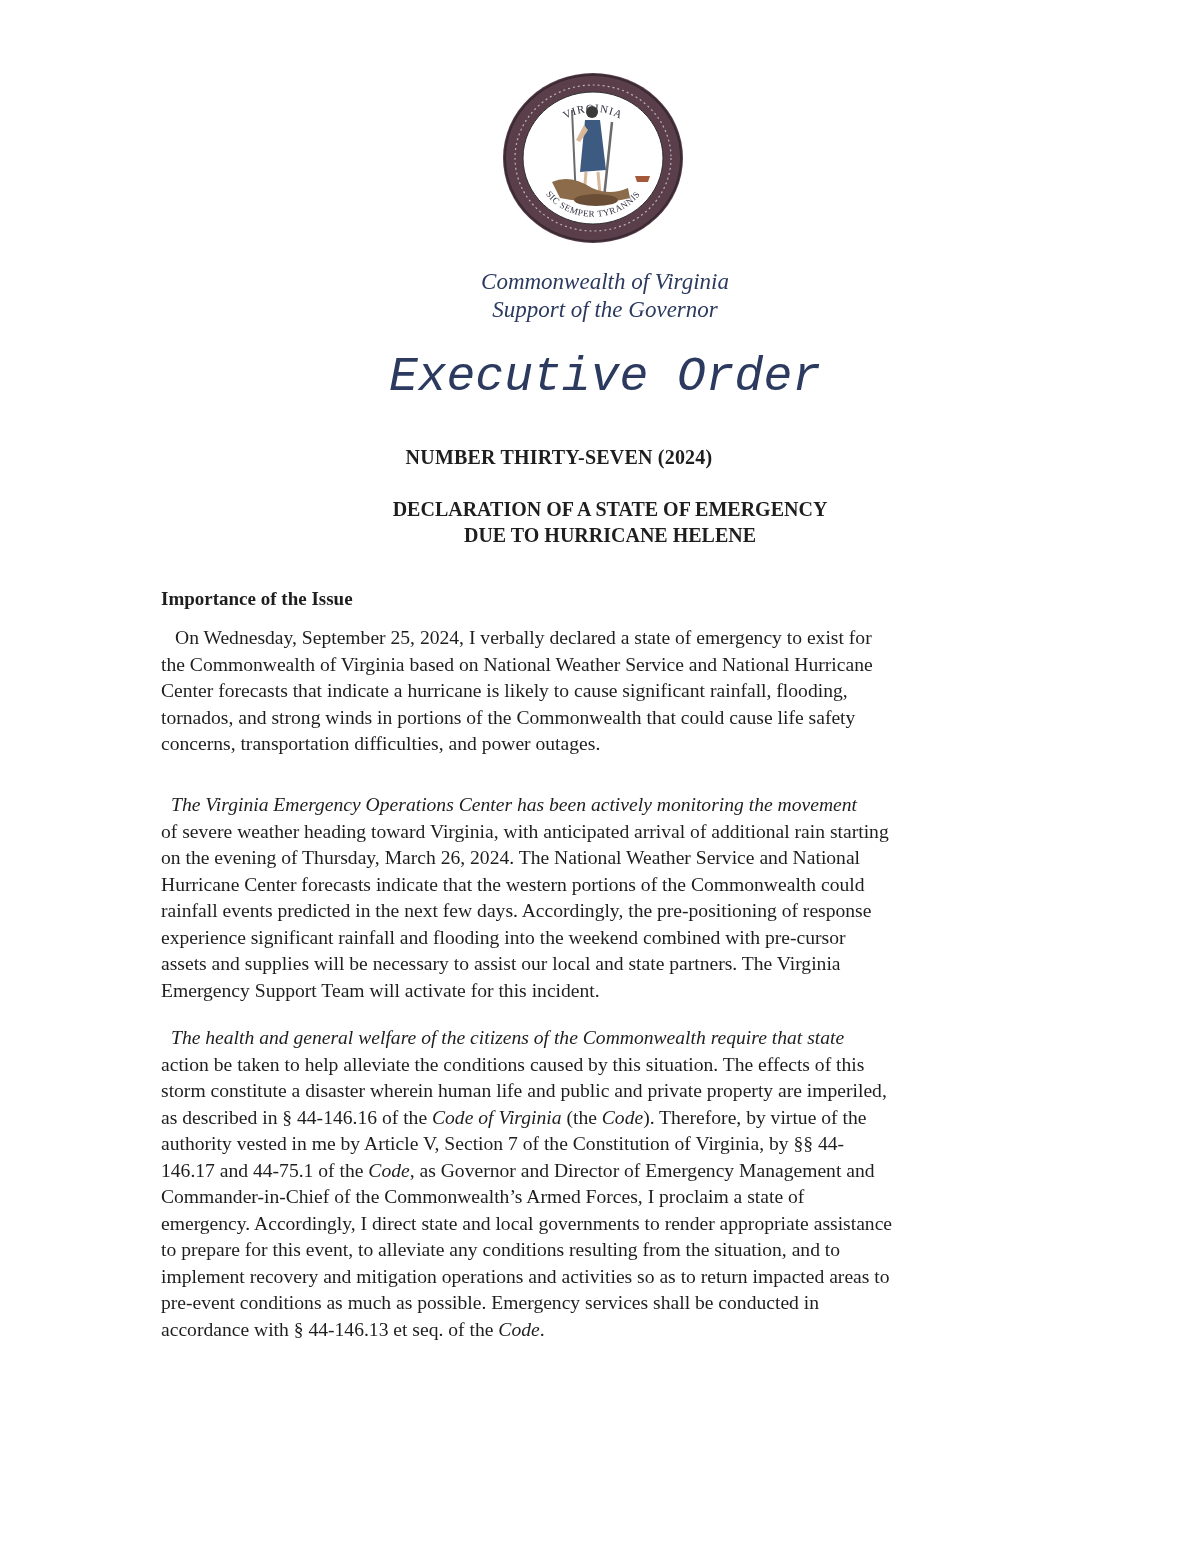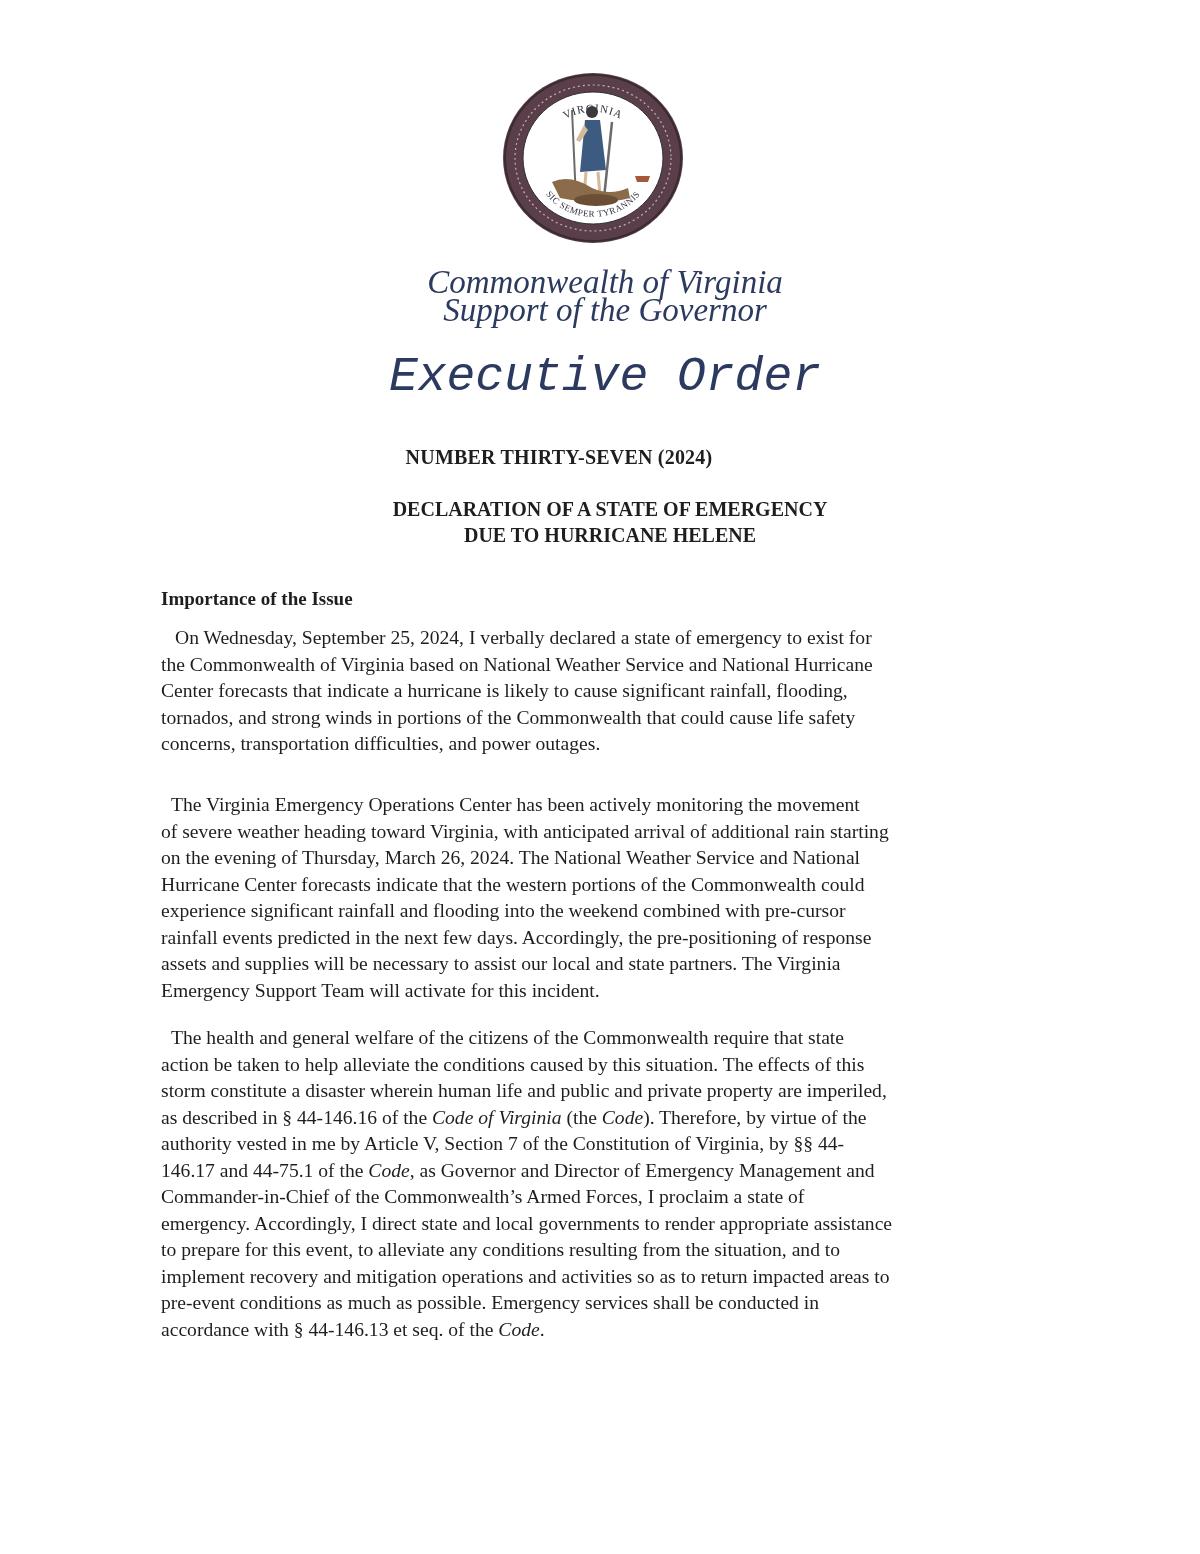--- a/index.html
+++ b/index.html
@@ -28,21 +28,21 @@
       height: 176px;
     }
     .letterhead {
       position: absolute;
       left: 0; width: 1200px;
       top: 268px;
       text-align: center;
       font-family: "Liberation Serif", "DejaVu Serif", serif;
       font-style: italic;
       color: #2b3a5e;
-      font-size: 33px;
+      font-size: 23px;
       line-height: 28px;
     }
     .letterhead div { padding-left: 10px; }
     .eo-title {
       position: absolute;
       left: 0; width: 1200px;
       top: 350px;
       text-align: center;
       font-family: Liberation Mono, monospace;
       font-style: italic;
@@ -89,21 +89,21 @@
       line-height: 26.5px;
     }
     .body-text .line {
       white-space: nowrap;
       display: block;
     }
     #p1 { top: 625px; }
     #p2 { top: 792px; }
     #p3 { top: 1025px; }
     .indent { padding-left: 14px; }
-    .indent2 { padding-left: 10px; }
+    .indent2 { padding-left: 10px; font-style: italic; }
     i { font-style: italic; }
   </style>
 </head>
 <body>
 
 <div class="page">
 
   <svg class="seal" viewBox="0 0 186 176">
     <ellipse cx="93" cy="88" rx="90" ry="85" fill="#5a3f4a"></ellipse>
     <ellipse cx="93" cy="88" rx="88" ry="83" fill="none" stroke="#3a2a33" stroke-width="2"></ellipse>
@@ -156,22 +156,22 @@
     <span class="line">Center forecasts that indicate a hurricane is likely to cause significant rainfall, flooding,</span>
     <span class="line">tornados, and strong winds in portions of the Commonwealth that could cause life safety</span>
     <span class="line">concerns, transportation difficulties, and power outages.</span>
   </div>
 
   <div class="body-text" id="p2">
     <span class="line indent2">The Virginia Emergency Operations Center has been actively  monitoring the movement</span>
     <span class="line">of severe weather heading toward Virginia, with anticipated arrival of additional rain starting</span>
     <span class="line">on the evening of Thursday, March 26, 2024. The National Weather Service and National</span>
     <span class="line">Hurricane Center forecasts indicate that the western portions of the Commonwealth could</span>
+    <span class="line">rainfall events predicted in the next few days. Accordingly, the pre-positioning of response</span>
     <span class="line">experience significant rainfall and flooding into the weekend combined with pre-cursor</span>
-    <span class="line">rainfall events predicted in the next few days. Accordingly, the pre-positioning of response</span>
     <span class="line">assets and supplies will be necessary to assist our local and state partners. The Virginia</span>
     <span class="line">Emergency  Support Team will activate for this incident.</span>
   </div>
 
   <div class="body-text" id="p3">
     <span class="line indent2">The health and general welfare of the citizens of the Commonwealth require that state</span>
     <span class="line">action be taken to help alleviate the conditions caused by this situation. The effects of this</span>
     <span class="line">storm constitute a disaster wherein human life and public and private property are imperiled,</span>
     <span class="line"><span>as described in § 44-146.16 of the </span><i>Code of Virginia</i><span> (the </span><i>Code</i><span>). Therefore, by virtue of the</span></span>
     <span class="line">authority vested in me by Article V, Section 7 of the Constitution of Virginia, by §§ 44-</span>

